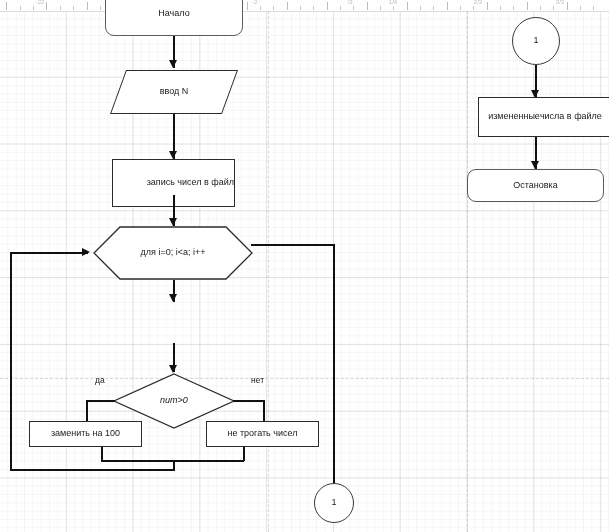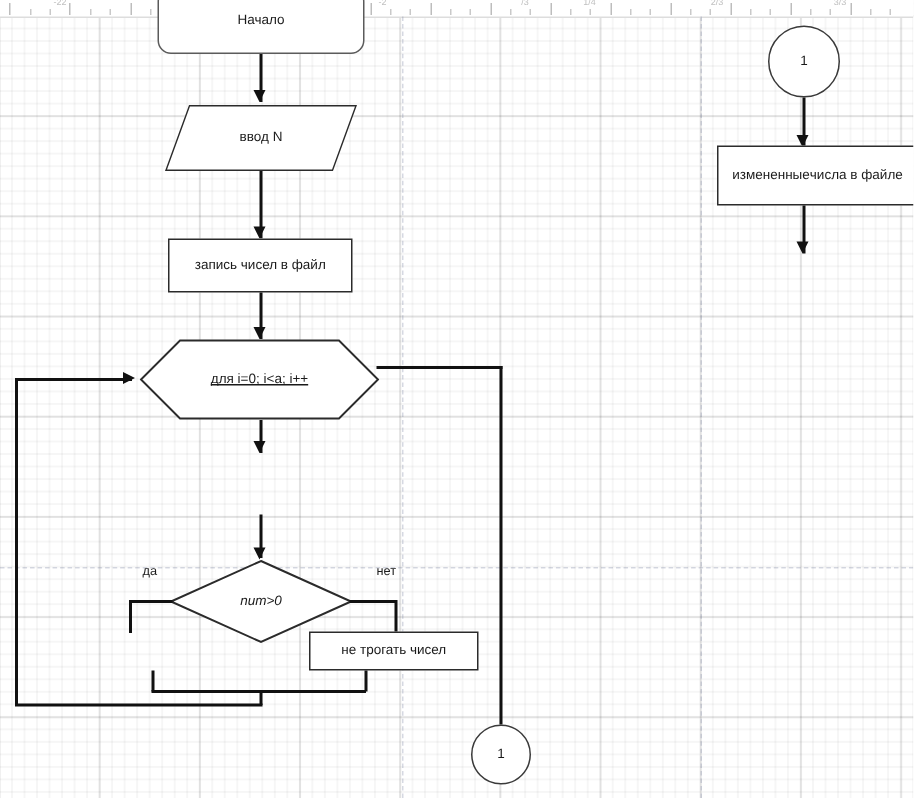--- a/index.html
+++ b/index.html
@@ -235,28 +235,28 @@
   <div class="arrowhead arrow-down" style="left:169px; top:60px;"></div>
 
   <div class="shape parallelogram" style="left:118px; top:70px; width:112px; height:44px;">
     <div class="para-body"></div>
     <span class="shape-label">ввод N</span>
   </div>
 
   <div class="line line-v" style="left:173px; top:114px; height:45px;"></div>
   <div class="arrowhead arrow-down" style="left:169px; top:151px;"></div>
 
-  <div class="shape rect" style="left:112px; top:159px; width:123px; height:36px;">
+  <div class="shape rect" style="left:112px; top:159px; width:123px; height:48px;justify-content:flex-end;">
     <span class="shape-label">запись чисел в файл</span>
   </div>
 
   <div class="line line-v" style="left:173px; top:195px; height:31px;"></div>
   <div class="arrowhead arrow-down" style="left:169px; top:218px;"></div>
 
-  <div class="shape hexshape" style="left:93px; top:226px; width:160px; height:54px;text-decoration:underline;">
+  <div class="shape hexshape" style="left:93px; top:226px; width:160px; height:54px;">
     <svg width="160" height="54" viewBox="0 0 160 54">
       <polygon points="27,1 133,1 159,27 133,53 27,53 1,27" fill="#ffffff" stroke="#2b2b2b" stroke-width="1.3"></polygon>
     </svg>
     <span class="shape-label">для i=0; i&lt;a; i++</span>
   </div>
 
   <div class="line line-v" style="left:173px; top:280px; height:22px;"></div>
   <div class="arrowhead arrow-down" style="left:169px; top:294px;"></div>
 
 
@@ -270,20 +270,23 @@
     <span class="shape-label" style="margin-top:-1px;font-style:italic;">num&gt;0</span>
   </div>
 
   <div class="edge-label" style="left:95px; top:375px;">да</div>
 
   <div class="edge-label" style="left:232px; top:375px;padding-left:19px;">нет</div>
 
   <div class="line line-h" style="left:86px; top:400px; width:29px;"></div>
   <div class="line line-v" style="left:86px; top:400px; height:22px;"></div>
 
+  <div class="shape rect" style="left:29px; top:421px; width:113px; height:26px;">
+    <span class="shape-label">заменить на 100</span>
+  </div>
 
   <div class="line line-h" style="left:233px; top:400px; width:31px;"></div>
   <div class="line line-v" style="left:263px; top:400px; height:22px;"></div>
 
   <div class="shape rect" style="left:206px; top:421px; width:113px; height:26px;">
     <span class="shape-label">не трогать чисел</span>
   </div>
 
   <div class="line line-v" style="left:101px; top:447px; height:14px;"></div>
   <div class="line line-v" style="left:243px; top:447px; height:14px;"></div>
@@ -310,14 +313,17 @@
   <div class="arrowhead arrow-down" style="left:531px; top:90px;"></div>
 
   <div class="shape rect" style="left:478px; top:97px; width:134px; height:40px; ">
     <span class="shape-label">измененные</span>
     <span class="shape-label">числа в файле</span>
   </div>
 
   <div class="line line-v" style="left:535px; top:137px; height:32px;"></div>
   <div class="arrowhead arrow-down" style="left:531px; top:161px;"></div>
 
+  <div class="shape rounded" style="left:467px; top:169px; width:137px; height:33px;">
+    <span class="shape-label">Остановка</span>
+  </div>
 
 </div>
 
 </body></html>

